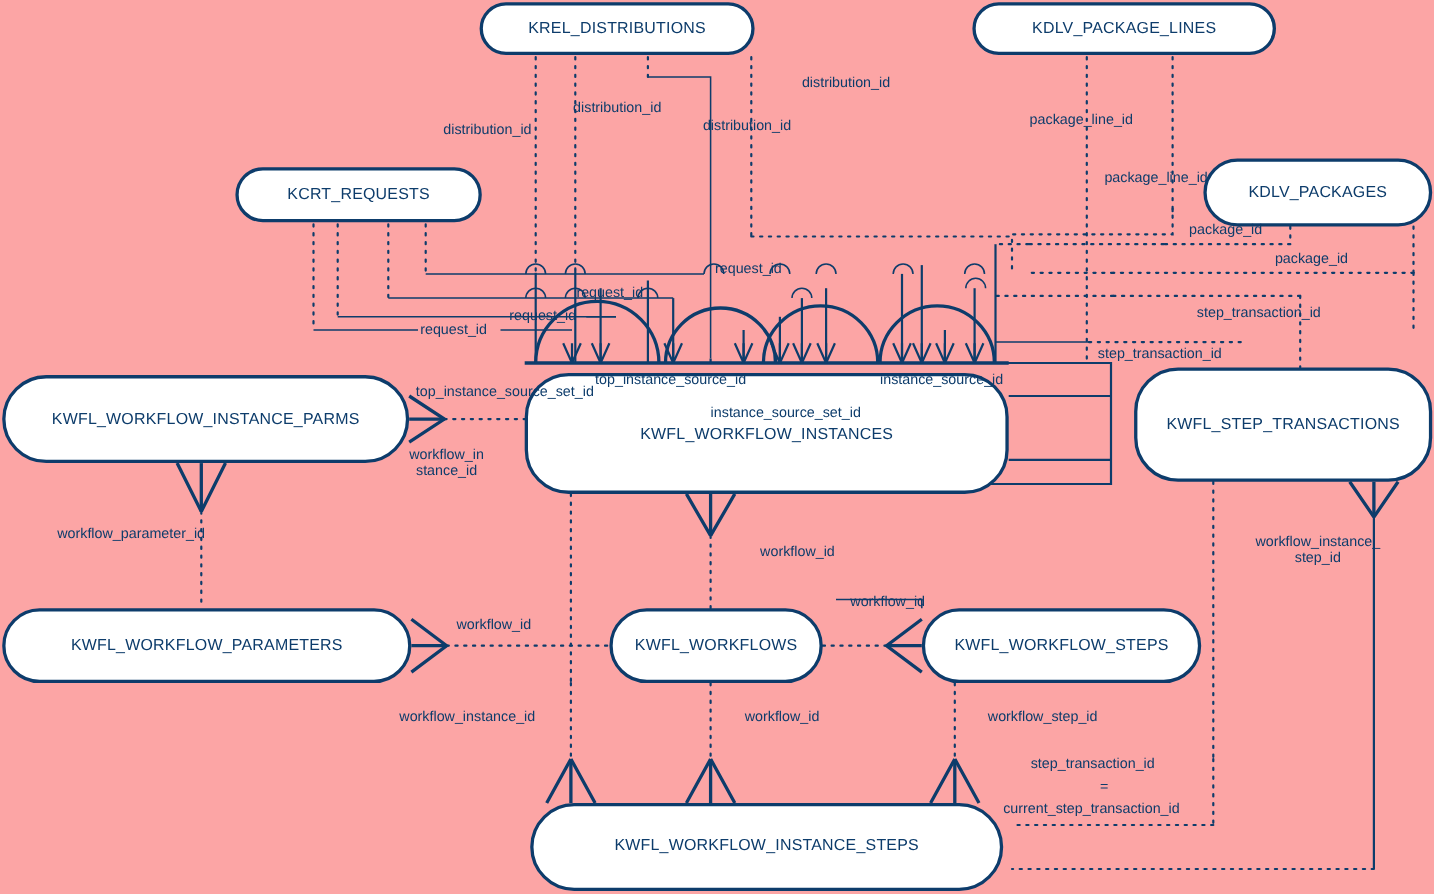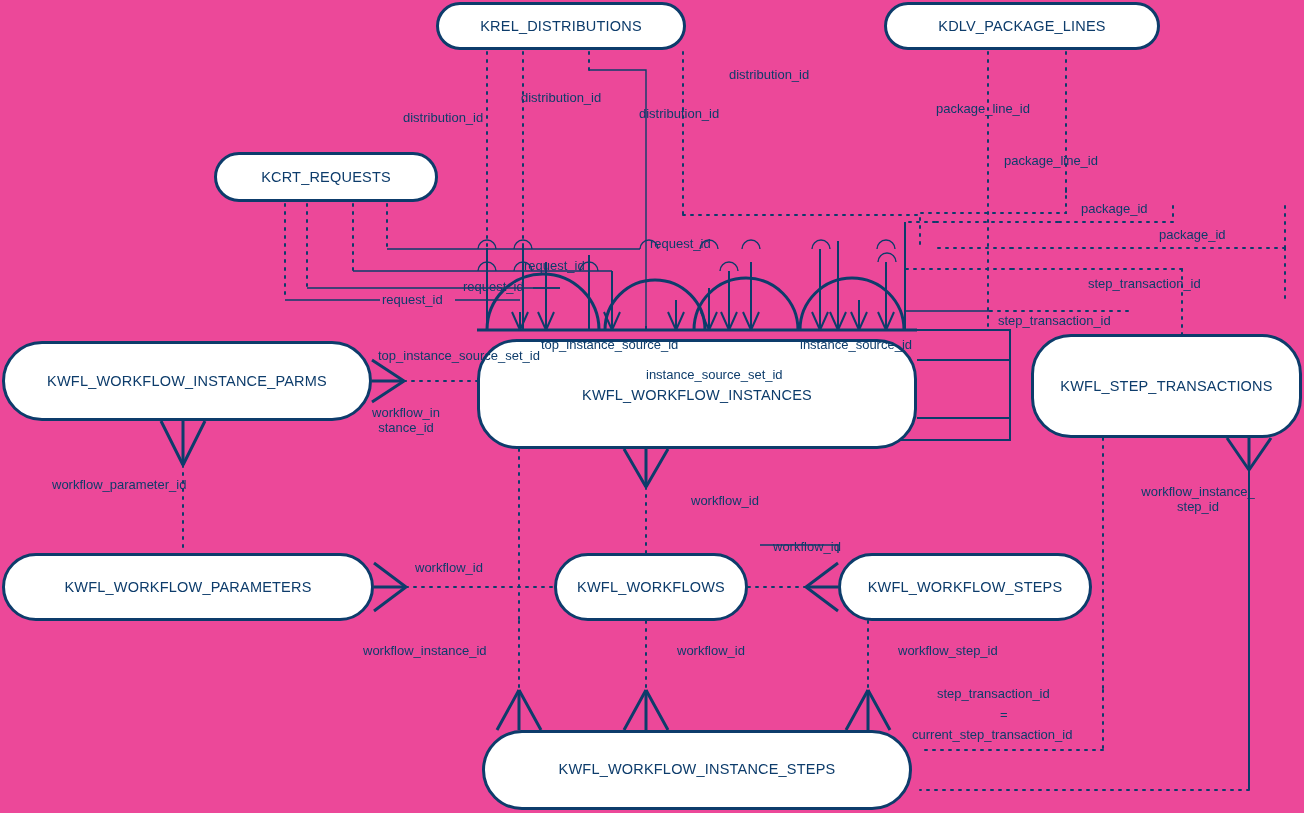--- a/index.html
+++ b/index.html
@@ -1,19 +1,19 @@
 <!DOCTYPE html>
 <html><head>
 <meta charset="utf-8">
 <style>
   html,body{margin:0;padding:0;background:#ffffff;}
   #canvas{
     position:relative;
     width:1304px;height:813px;
-    background:#ec4899;
+    background:#fca5a5;
     font-family:"Liberation Sans", sans-serif;
     overflow:hidden;
   }
   #wires{position:absolute;left:0;top:0;width:1304px;height:813px;}
   .entity{
     position:absolute;
     box-sizing:border-box;
     border:3px solid #0d3c6b;
     border-radius:999px;
     background:#ffffff;
@@ -199,20 +199,23 @@
   </svg>
 
   <div class="entity" style="left:436px;top:2px;width:250px;height:48px;">
     <span>KREL_DISTRIBUTIONS</span>
   </div>
 
   <div class="entity" style="left:884px;top:2px;width:276px;height:48px;text-align:right;">
     <span>KDLV_PACKAGE_LINES</span>
   </div>
 
+  <div class="entity" style="left:1094px;top:144px;width:208px;height:62px;">
+    <span>KDLV_PACKAGES</span>
+  </div>
 
   <div class="entity" style="left:214px;top:152px;width:224px;height:50px;">
     <span>KCRT_REQUESTS</span>
   </div>
 
   <div class="entity" style="left:2px;top:341px;width:370px;height:80px;">
     <span>KWFL_WORKFLOW_INSTANCE_PARMS</span>
   </div>
 
   <div class="entity" style="left:477px;top:339px;width:440px;height:110px;border-radius:40px;">

